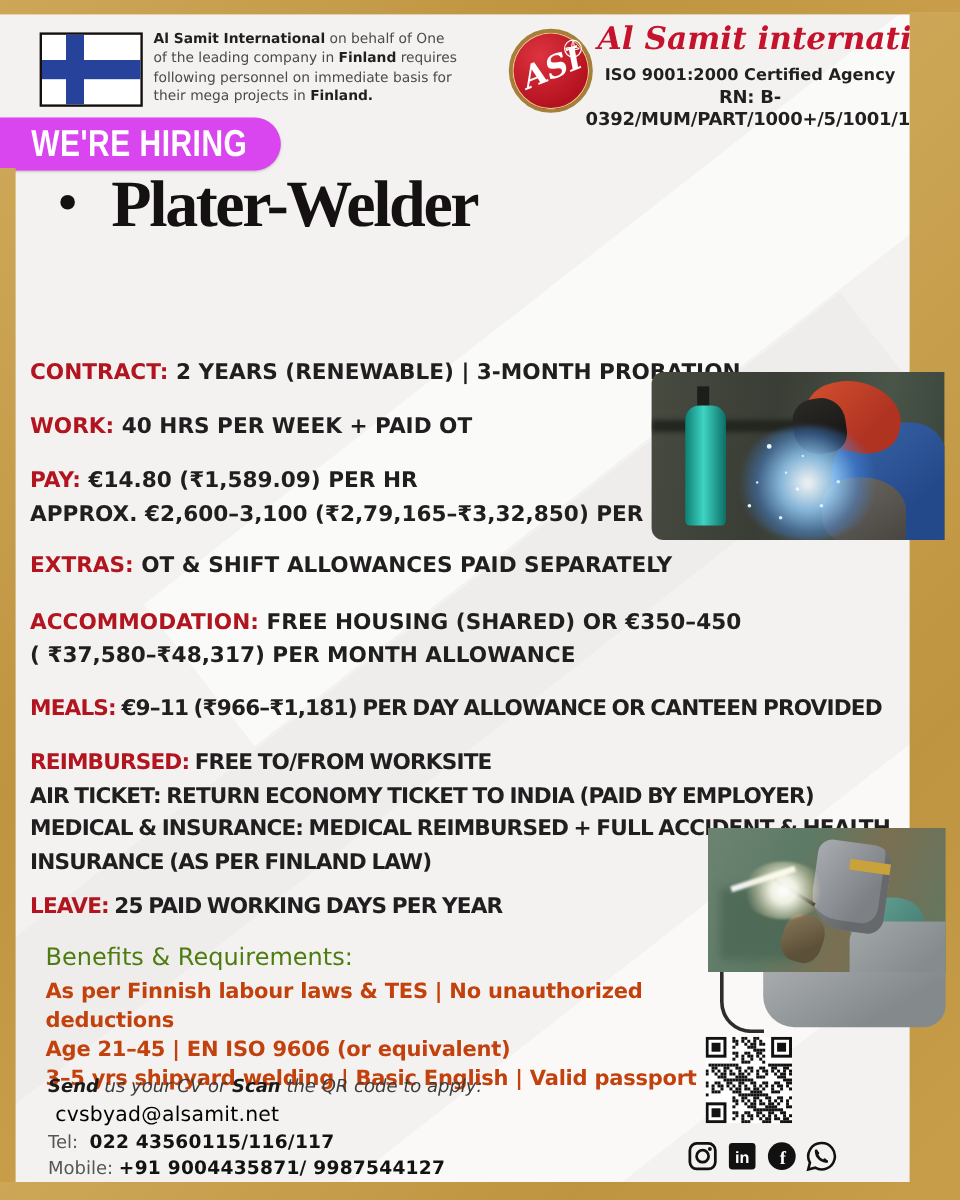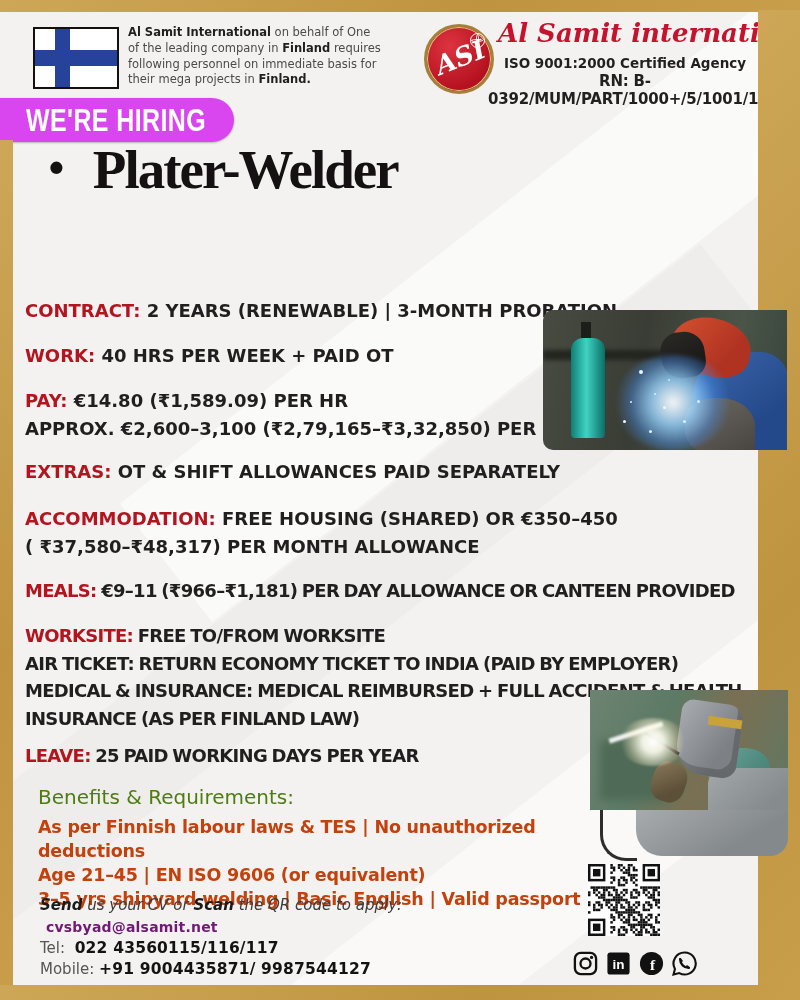--- a/index.html
+++ b/index.html
@@ -53,21 +53,21 @@
   .sec span.bl{display:block;}
   .cond{letter-spacing:-.7px;word-spacing:-1px;}
   
   .benefits{position:absolute;left:38px;top:785px;width:600px;}
   .benefits .bh{color:#4d7c0f;font-weight:normal;font-size:20px;margin-bottom:6px;}
   .benefits .bl{font-weight:bold;font-size:17.5px;line-height:24px;color:#c2410c;letter-spacing:-.2px;}
   
   .contact{position:absolute;left:40px;top:896px;width:430px;}
   .send{font-size:15px;color:#3c3c3c;font-style:italic;}
   .send b{color:#1a1a1a;}
-  .email{font-size:14px;font-weight:bold;color:#701a75;margin:5px 0 4px 6px;letter-spacing:.2px;}
+  .email{font-size:17px;font-weight:normal;color:#000000;margin:5px 0 4px 6px;letter-spacing:.2px;}
   .tel,.mob{font-size:15px;color:#555;margin-top:3px;}
   .tel b,.mob b{color:#131313;font-size:15.5px;letter-spacing:.2px;}
   
   .photo1{position:absolute;left:543px;top:310px;width:244px;height:140px;border-radius:10px 0 0 10px;
         overflow:hidden;background:linear-gradient(100deg,#474b40 0%,#3a3d35 40%,#4a5548 75%,#37433c 100%);z-index:4;}
   .p1-shelf{position:absolute;left:0;top:40px;width:150px;height:10px;background:#23251f;filter:blur(2px);}
   .p1-cyl{position:absolute;left:28px;top:28px;width:34px;height:100px;border-radius:12px 12px 4px 4px;
         background:linear-gradient(90deg,#0e7f75,#3fd3c2 45%,#0c6e66);filter:blur(.5px);}
   .p1-cylv{position:absolute;left:38px;top:12px;width:10px;height:20px;background:#1c1e1a;}
   .p1-glow{position:absolute;left:70px;top:45px;width:120px;height:95px;border-radius:50%;
@@ -149,21 +149,21 @@
   <p class="sec" style="top:324px"><span class="lab">WORK:</span> <span>40 HRS PER WEEK + PAID OT</span></p>
 
   <p class="sec" style="top:369px"><span class="lab">PAY:</span> <span>€14.80 (₹1,589.09) PER HR</span><span class="bl">APPROX. €2,600–3,100 (₹2,79,165–₹3,32,850) PER MONTH</span></p>
 
   <p class="sec" style="top:440px"><span class="lab">EXTRAS:</span> <span>OT &amp; SHIFT ALLOWANCES PAID SEPARATELY</span></p>
 
   <p class="sec" style="top:487px"><span class="lab">ACCOMMODATION:</span> <span>FREE HOUSING (SHARED) OR €350–450</span><span class="bl">( ₹37,580–₹48,317) PER MONTH ALLOWANCE</span></p>
 
   <p class="sec cond" style="top:559px"><span class="lab">MEALS:</span> <span>€9–11 (₹966–₹1,181) PER DAY ALLOWANCE OR CANTEEN PROVIDED</span></p>
 
-  <p class="sec cond" style="top:604px"><span class="lab">WORKSITE:</span> <span>FREE TO/FROM WORKSITE</span><span class="bl">AIR TICKET: RETURN ECONOMY TICKET TO INDIA (PAID BY EMPLOYER)</span><span class="bl">MEDICAL &amp; INSURANCE: MEDICAL REIMBURSED + FULL ACCIDENT &amp; HEALTH</span><span class="bl">INSURANCE (AS PER FINLAND LAW)</span></p>
+  <p class="sec cond" style="top:604px"><span class="lab">REIMBURSED:</span> <span>FREE TO/FROM WORKSITE</span><span class="bl">AIR TICKET: RETURN ECONOMY TICKET TO INDIA (PAID BY EMPLOYER)</span><span class="bl">MEDICAL &amp; INSURANCE: MEDICAL REIMBURSED + FULL ACCIDENT &amp; HEALTH</span><span class="bl">INSURANCE (AS PER FINLAND LAW)</span></p>
 
   <p class="sec cond" style="top:724px"><span class="lab">LEAVE:</span> <span>25 PAID WORKING DAYS PER YEAR</span></p>
 
   <div class="benefits">
     <div class="bh">Benefits &amp; Requirements:</div>
     <div class="bl">As per Finnish labour laws &amp; TES | No unauthorized deductions</div>
     <div class="bl">Age 21–45 | EN ISO 9606 (or equivalent)</div>
     <div class="bl">3–5 yrs shipyard welding | Basic English | Valid passport</div>
   </div>
 

